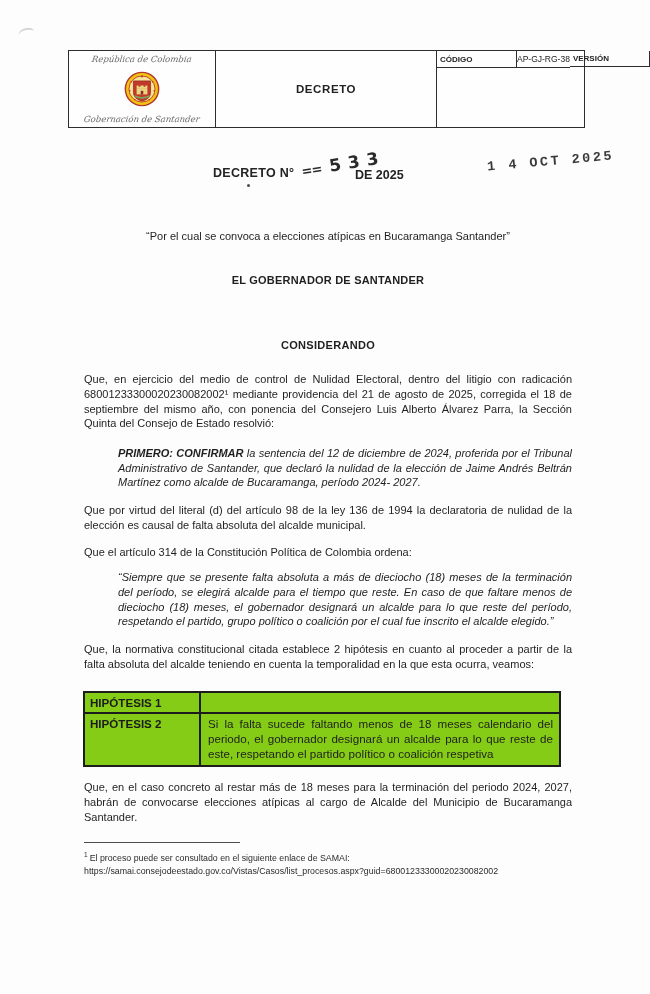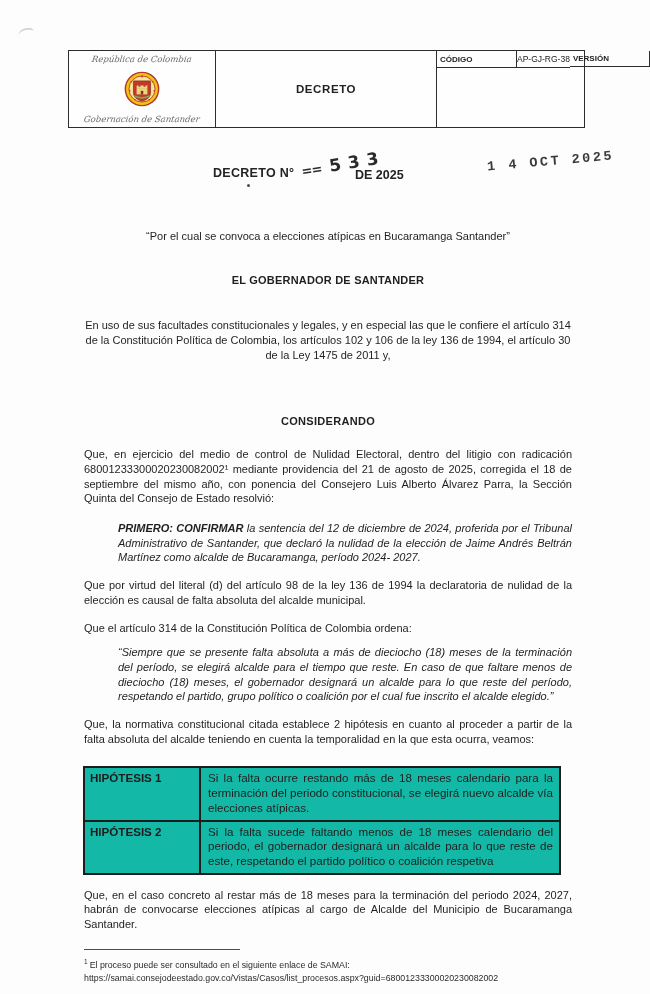--- a/index.html
+++ b/index.html
@@ -98,21 +98,21 @@
   .blockquote{
     margin-top:15px;margin-left:34px;text-align:justify;
     font-style:italic;
   }
   .bq2{margin-top:10px;}
   .bold-italic{font-weight:bold;font-style:italic;}
 
   
   .hyp-table{
     margin-top:20px;margin-left:-1px;width:478px;
-    border:2.6px solid #1d1d1d;box-sizing:border-box;background:#14b8a6;
+    border:2.6px solid #1d1d1d;box-sizing:border-box;background:#84cc16;
   }
   .hyp-row{display:flex;border-bottom:2.2px solid #1d1d1d;}
   .hyp-row:last-child{border-bottom:none;}
   .hyp-label{
     width:116px;border-right:2.2px solid #1d1d1d;box-sizing:border-box;
     font-weight:bold;font-size:11.6px;padding:3px 5px;color:#1c1c1c;
   }
   .hyp-text{
     flex:1;font-size:11.6px;line-height:14.7px;text-align:justify;
     padding:3px 6px 4px 7px;color:#1f1f1f;
@@ -188,40 +188,38 @@
     <span class="decree-suffix">DE 2025</span>
     <span class="stamp-date">1 4 OCT 2025</span>
   </div>
 
   <div class="content">
 
     <p class="subject">“Por el cual se convoca a elecciones atípicas en Bucaramanga Santander”</p>
 
     <p class="authority">EL GOBERNADOR DE SANTANDER</p>
 
-    <p class="preamble">En uso de sus facultades constitucionales y legales, y en especial las que le confiere el artículo 314 de la Constitución Política de Colombia, los artículos 102 y 106 de la ley 136 de 1994, el artículo 30 de la Ley 1475 de 2011 y,</p>
 
     <p class="considerando">CONSIDERANDO</p>
 
     <p class="para p1">Que, en ejercicio del medio de control de Nulidad Electoral, dentro del litigio con radicación 68001233300020230082002¹ mediante providencia del 21 de agosto de 2025, corregida el 18 de septiembre del mismo año, con ponencia del Consejero Luis Alberto Álvarez Parra, la Sección Quinta del Consejo de Estado resolvió:</p>
 
     <p class="blockquote"><span class="bold-italic">PRIMERO: CONFIRMAR</span><span> la sentencia del 12 de diciembre de 2024, proferida por el Tribunal Administrativo de Santander, que declaró la nulidad de la elección de Jaime Andrés Beltrán Martínez como alcalde de Bucaramanga, período 2024- 2027.</span></p>
 
     <p class="para p2">Que por virtud del literal (d) del artículo 98 de la ley 136 de 1994 la declaratoria de nulidad de la elección es causal de falta absoluta del alcalde municipal.</p>
 
     <p class="para p3">Que el artículo 314 de la Constitución Política de Colombia ordena:</p>
 
     <p class="blockquote bq2">“Siempre que se presente falta absoluta a más de dieciocho (18) meses de la terminación del período, se elegirá alcalde para el tiempo que reste. En caso de que faltare menos de dieciocho (18) meses, el gobernador designará un alcalde para lo que reste del período, respetando el partido, grupo político o coalición por el cual fue inscrito el alcalde elegido.”</p>
 
     <p class="para p4">Que, la normativa constitucional citada establece 2 hipótesis en cuanto al proceder a partir de la falta absoluta del alcalde teniendo en cuenta la temporalidad en la que esta ocurra, veamos:</p>
 
     <div class="hyp-table">
       <div class="hyp-row">
         <div class="hyp-label">HIPÓTESIS 1</div>
-        <div class="hyp-text">Si la falta ocurre restando más de 18 meses calendario para la terminación del periodo constitucional, se elegirá nuevo alcalde vía elecciones atípicas.</div>
       </div>
       <div class="hyp-row">
         <div class="hyp-label">HIPÓTESIS 2</div>
         <div class="hyp-text">Si la falta sucede faltando menos de 18 meses calendario del periodo, el gobernador designará un alcalde para lo que reste de este, respetando el partido político o coalición respetiva</div>
       </div>
     </div>
 
     <p class="para p5">Que, en el caso concreto al restar más de 18 meses para la terminación del periodo 2024, 2027, habrán de convocarse elecciones atípicas al cargo de Alcalde del Municipio de Bucaramanga Santander.</p>
 
     <div class="footnote-rule"></div>

